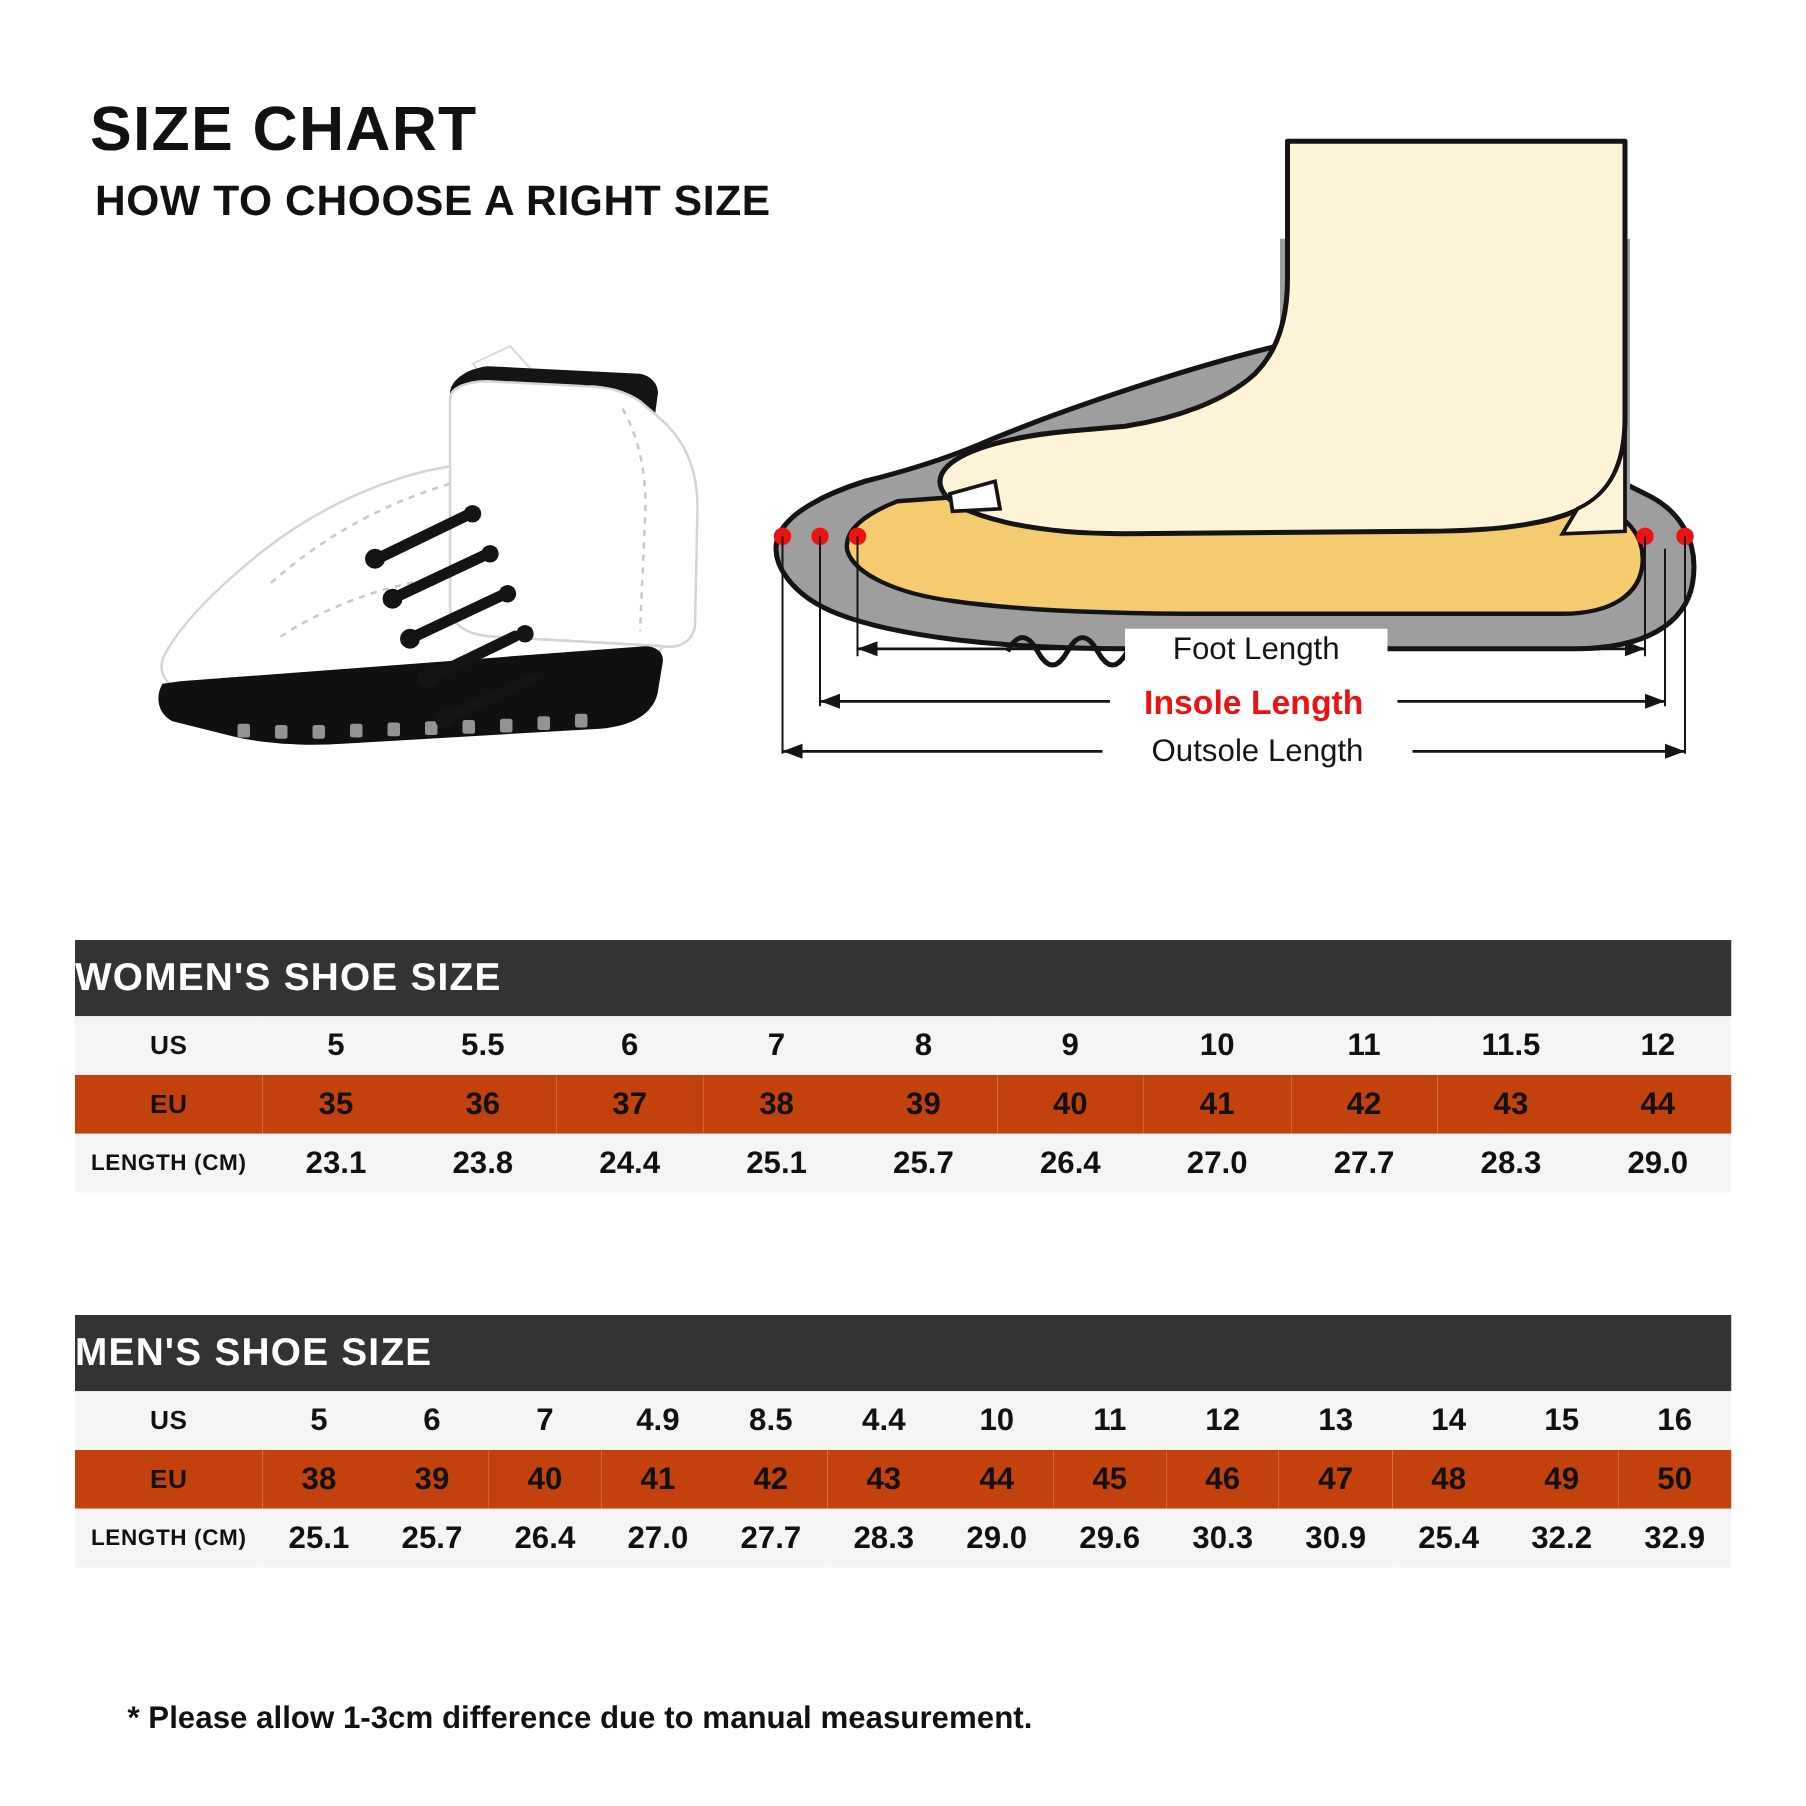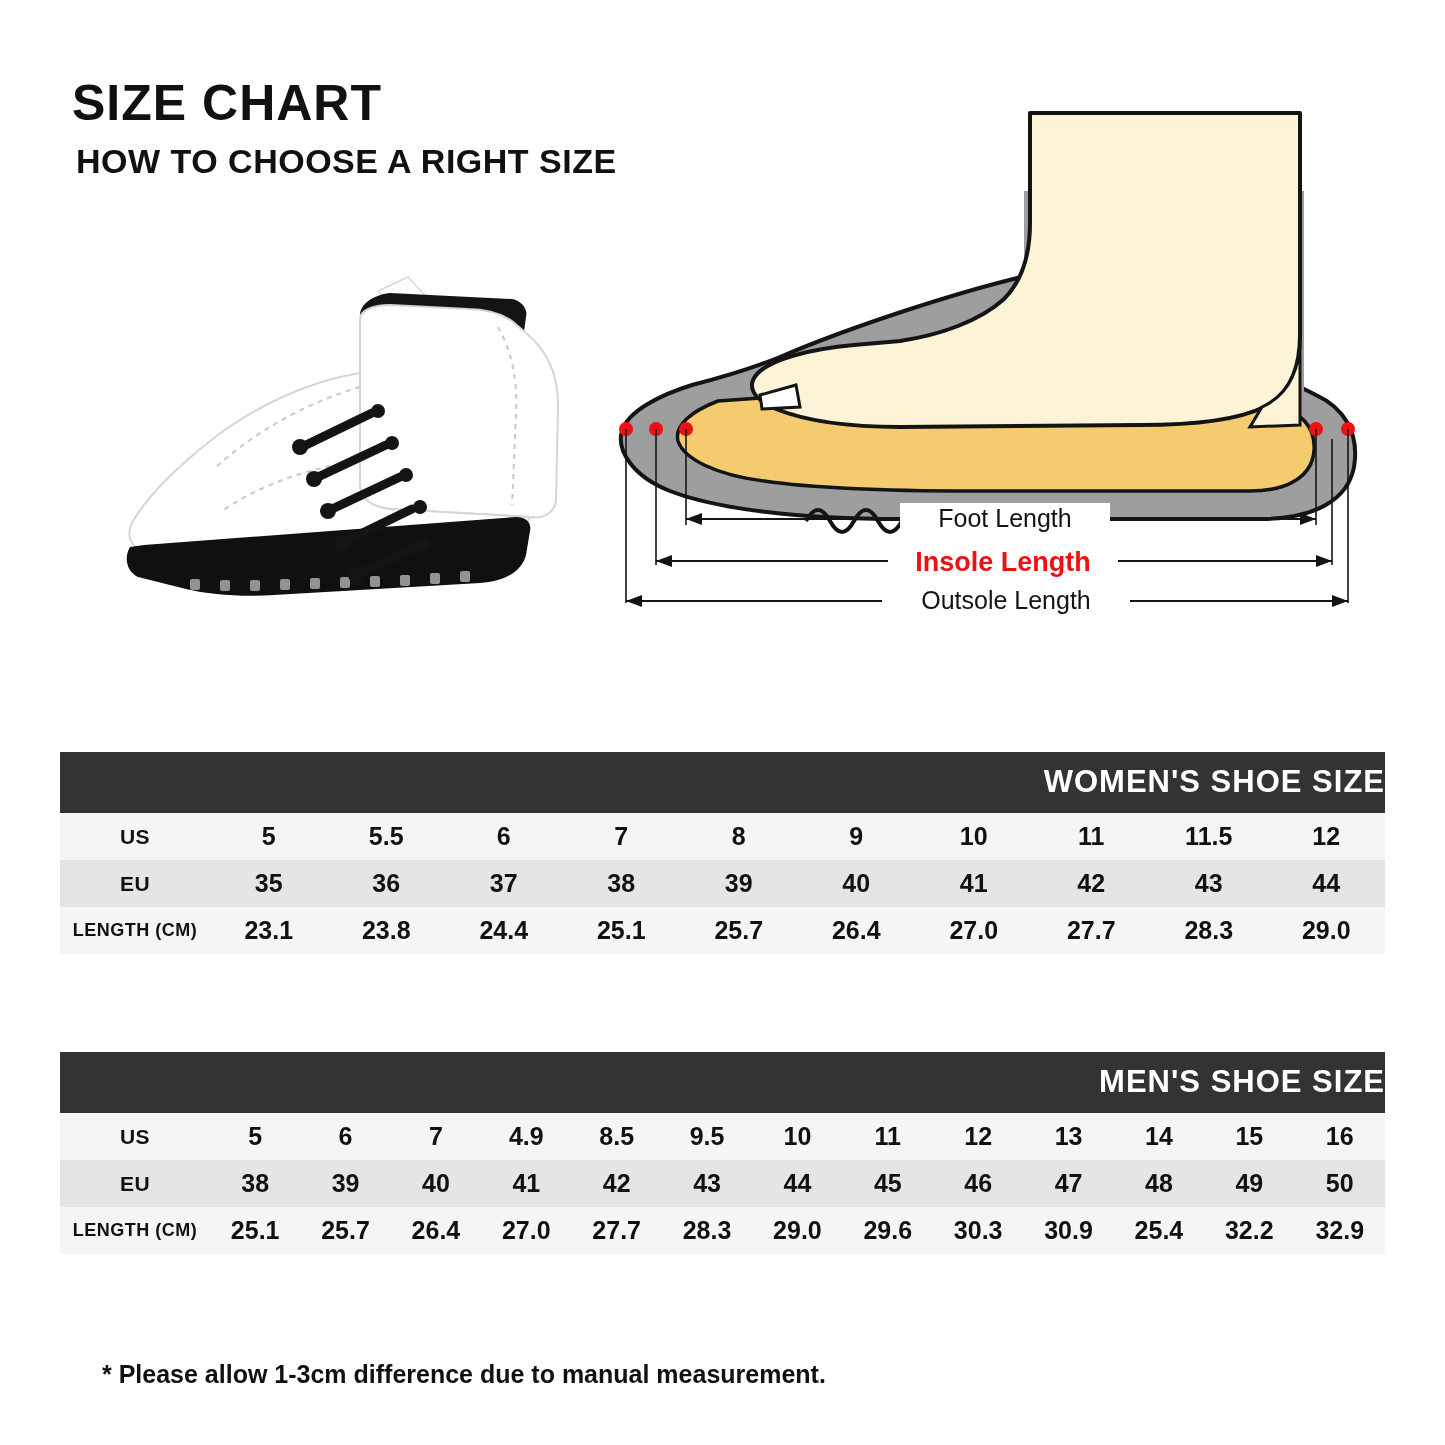--- a/index.html
+++ b/index.html
@@ -64,38 +64,38 @@
   }
   #women-block { top: 752px; }
   #men-block { top: 1052px; }
 
   .table-title {
     background: #333333;
     color: #ffffff;
     font-size: 31px;
     font-weight: bold;
     letter-spacing: 1px;
-    text-align: right;
+    text-align: left;
     padding: 14px 0 16px 0;
     line-height: 1;
   }
   table {
     border-collapse: collapse;
     width: 100%;
     table-layout: fixed;
   }
   table td {
     text-align: center;
     font-size: 25px;
     font-weight: bold;
     padding: 9px 0;
     color: #111111;
   }
   tr.row-a td { background: #f5f5f5; }
-  tr.row-b td { background: #e5e5e5; }
+  tr.row-b td { background: #c2410c; }
   td.label-cell {
     width: 150px;
     font-size: 21px;
     letter-spacing: 0.5px;
   }
   td.label-cell.small {
     font-size: 18px;
   }
 
   
@@ -294,21 +294,21 @@
   <div class="table-title">MEN'S SHOE SIZE</div>
   <table>
     <tbody>
         <tr class="row-a">
       <td class="label-cell">US</td>
       <td>5</td>
       <td>6</td>
       <td>7</td>
       <td>4.9</td>
       <td>8.5</td>
-      <td>9.5</td>
+      <td>4.4</td>
       <td>10</td>
       <td>11</td>
       <td>12</td>
       <td>13</td>
       <td>14</td>
       <td>15</td>
       <td>16</td>
     </tr>
     <tr class="row-b">
       <td class="label-cell">EU</td>

